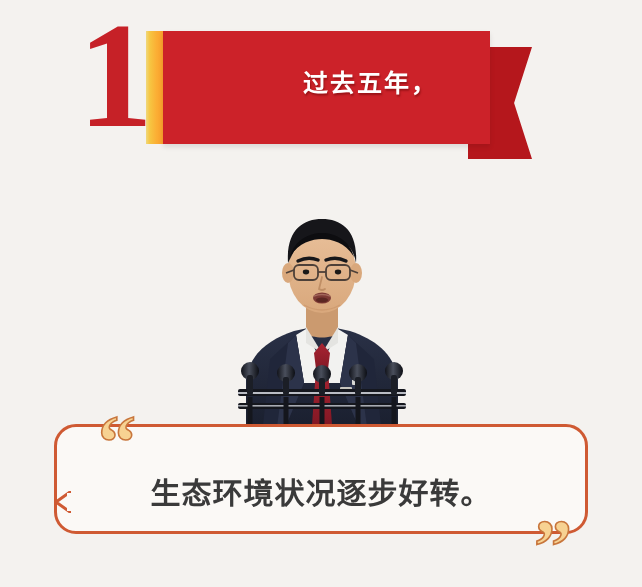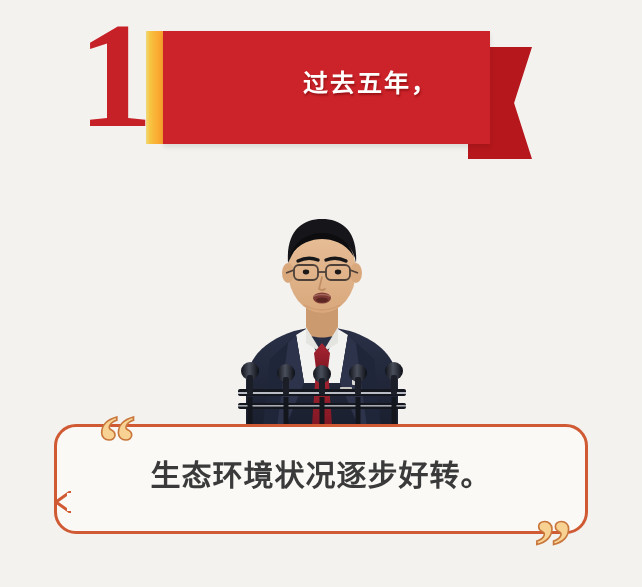--- a/index.html
+++ b/index.html
@@ -146,21 +146,21 @@
     left: -2px;
     top: 64px;
     width: 16px;
     height: 22px;
   }
   .quote-tail svg { display: block; }
 
   .quote-text {
     position: absolute;
     left: 6px;
-    top: 6px;
+    top: 24px;
     width: 534px;
     height: 98px;
     display: flex;
     align-items: center;
     justify-content: center;
     color: #3a3a3a;
     font-weight: 700;
     font-size: 30px;
     letter-spacing: 1px;
     white-space: nowrap;

